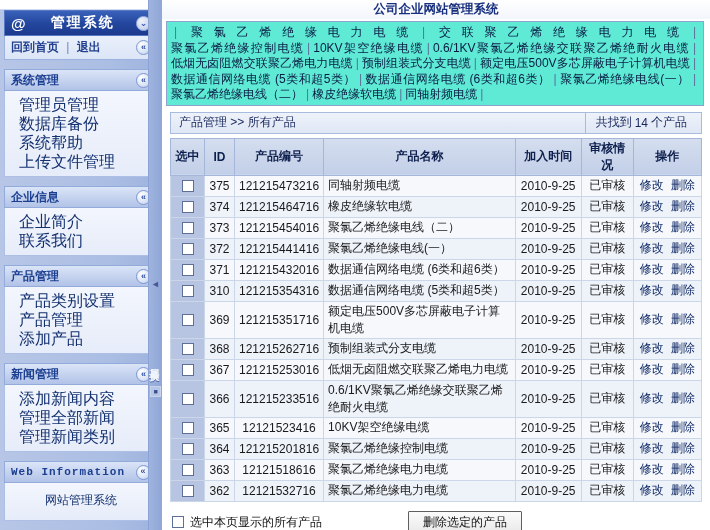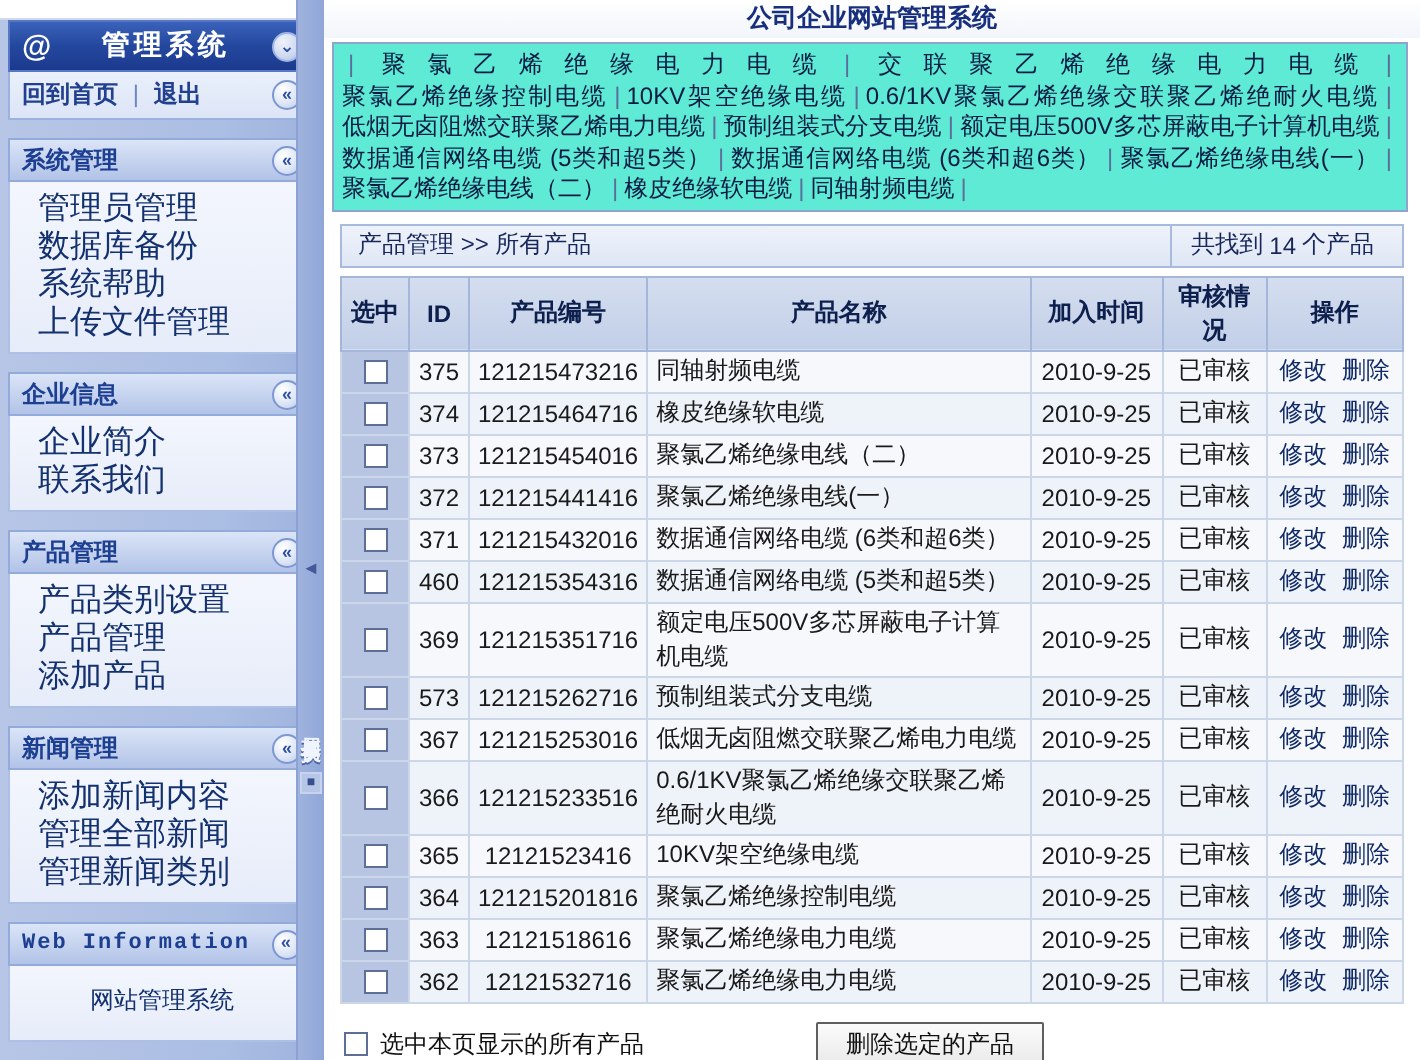--- a/index.html
+++ b/index.html
@@ -339,39 +339,39 @@
               <td class="c-sel"><input type="checkbox" class="cb" style=""></td>
               <td class="c-id">371</td>
               <td class="c-code">121215432016</td>
               <td class="c-name">数据通信网络电缆 (6类和超6类）</td>
               <td class="c-time">2010-9-25</td>
               <td class="c-audit">已审核</td>
               <td class="c-op"><a href="#">修改</a> <a href="#">删除</a></td>
             </tr>
             <tr>
               <td class="c-sel"><input type="checkbox" class="cb" style=""></td>
-              <td class="c-id">460</td>
+              <td class="c-id">310</td>
               <td class="c-code">121215354316</td>
               <td class="c-name">数据通信网络电缆 (5类和超5类）</td>
               <td class="c-time">2010-9-25</td>
               <td class="c-audit">已审核</td>
               <td class="c-op"><a href="#">修改</a> <a href="#">删除</a></td>
             </tr>
             <tr>
               <td class="c-sel"><input type="checkbox" class="cb" style=""></td>
               <td class="c-id">369</td>
               <td class="c-code">121215351716</td>
               <td class="c-name">额定电压500V多芯屏蔽电子计算机电缆</td>
               <td class="c-time">2010-9-25</td>
               <td class="c-audit">已审核</td>
               <td class="c-op"><a href="#">修改</a> <a href="#">删除</a></td>
             </tr>
             <tr>
               <td class="c-sel"><input type="checkbox" class="cb" style=""></td>
-              <td class="c-id">573</td>
+              <td class="c-id">368</td>
               <td class="c-code">121215262716</td>
               <td class="c-name">预制组装式分支电缆</td>
               <td class="c-time">2010-9-25</td>
               <td class="c-audit">已审核</td>
               <td class="c-op"><a href="#">修改</a> <a href="#">删除</a></td>
             </tr>
             <tr>
               <td class="c-sel"><input type="checkbox" class="cb" style=""></td>
               <td class="c-id">367</td>
               <td class="c-code">121215253016</td>

